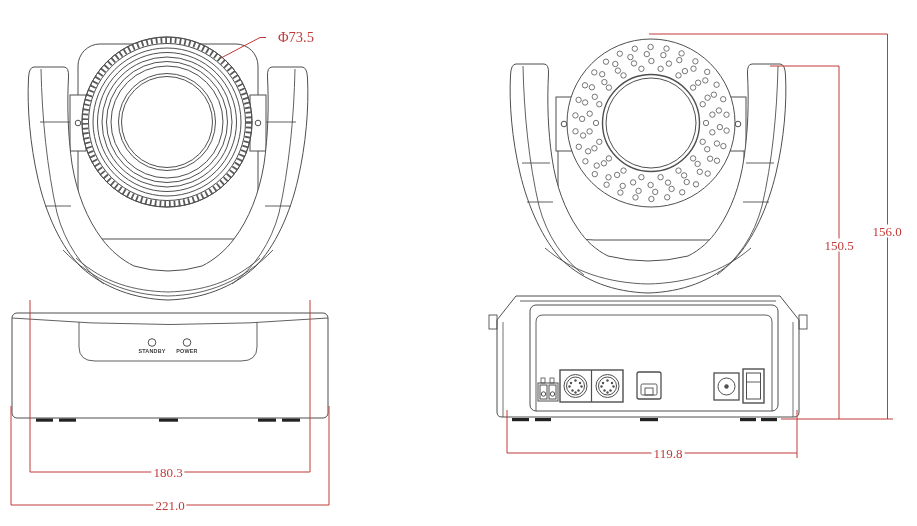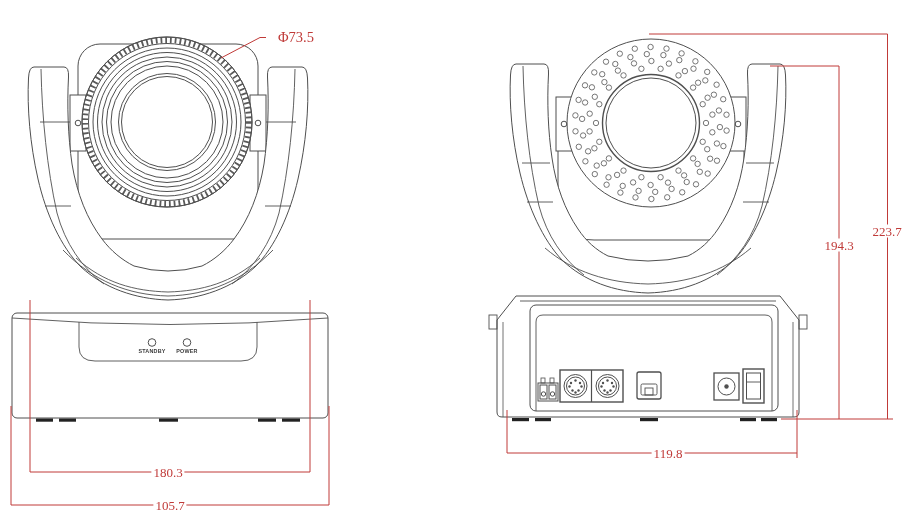--- a/index.html
+++ b/index.html
@@ -343,25 +343,25 @@
 
     <path d="M 649,34 H 887.5"></path>
     <path d="M 887.5,34 V 419"></path>
   </g>
 </svg>
 
 <div class="dim-label big" style="left:296px;top:37px">Φ73.5</div>
 
 <div class="dim-label" style="left:168px;top:472px">180.3</div>
 
-<div class="dim-label" style="left:170px;top:505px">105.7</div>
+<div class="dim-label" style="left:170px;top:505px">221.0</div>
 
 <div class="dim-label" style="left:668px;top:453px">119.8</div>
 
-<div class="dim-label" style="left:839px;top:245px">194.3</div>
-
-<div class="dim-label" style="left:887px;top:231px">223.7</div>
+<div class="dim-label" style="left:839px;top:245px">150.5</div>
+
+<div class="dim-label" style="left:887px;top:231px">156.0</div>
 
 <div class="tiny-label" style="left:152px;top:352px">STANDBY</div>
 
 <div class="tiny-label" style="left:187px;top:352px">POWER</div>
 
 </div>
 
 </body></html>

